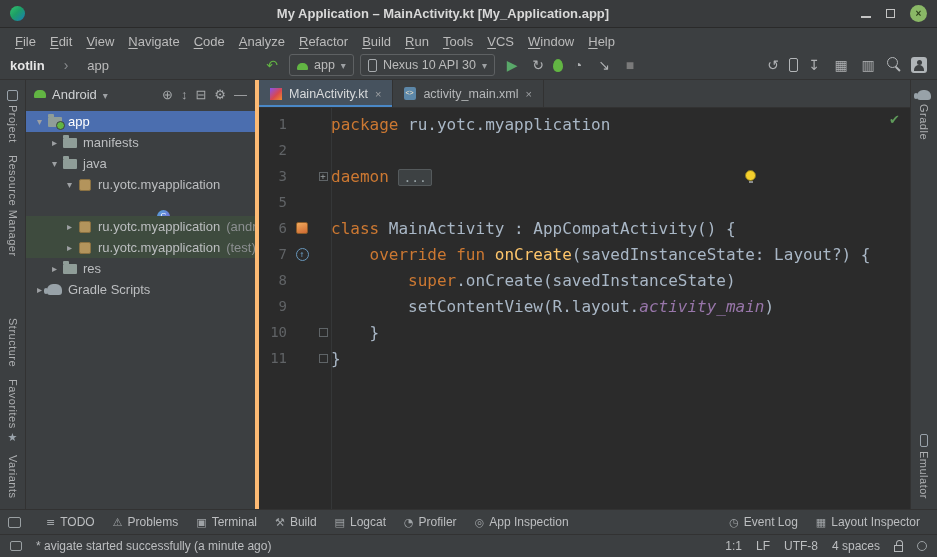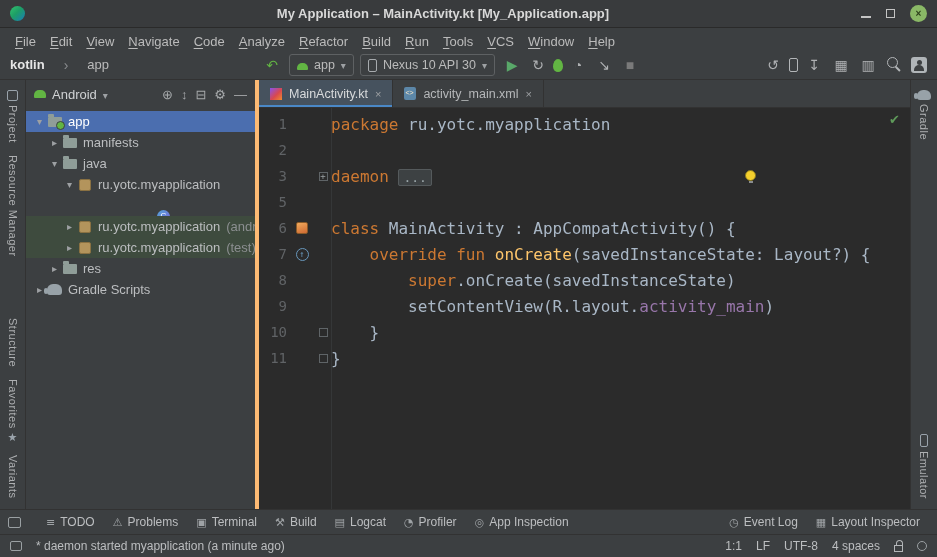--- a/index.html
+++ b/index.html
@@ -23,21 +23,21 @@
   .wc-close::before{content:"×";line-height:1}
 
   
   .menubar{flex:0 0 23px;display:flex;align-items:flex-end;padding:0 8px}
   .menu-item{padding:2px 7px;cursor:pointer;white-space:nowrap}
   .menu-item .mn{text-decoration:underline;text-underline-offset:2px}
 
   
   .toolbar{flex:0 0 29px;display:flex;align-items:center;border-bottom:1px solid #323232;
     padding:0 10px;gap:6px}
-  .breadcrumb{display:flex;align-items:flex-start;gap:19px;width:245px;flex:0 0 245px}
+  .breadcrumb{display:flex;align-items:center;gap:19px;width:245px;flex:0 0 245px}
   .crumb-root{color:#e6e6e6;font-weight:bold;cursor:pointer}
   .crumb-sep{color:#8a8d8f}.crumb-sep::before{content:"›";font-size:14px}
   .crumb-item{cursor:pointer}
   .tb-icon{display:inline-flex;align-items:center;justify-content:center;width:22px;height:22px;
     font-size:14px;cursor:pointer;border-radius:3px;color:#afb1b3;position:relative}
   .combo{display:flex;align-items:center;gap:6px;height:22px;border:1px solid #5e6163;
     border-radius:3px;padding:0 7px;cursor:pointer;background:#3c3f41;white-space:nowrap;font-size:12.5px}
   .dd::before{content:"▾";color:#9da0a3;font-size:10px}
   .combo-android{width:11px;height:7px;background:#62b543;border-radius:5px 5px 1px 1px;margin-top:2px}
   .combo-phone{width:9px;height:13px;border:1px solid #a7abae;border-radius:2px}
@@ -116,21 +116,21 @@
     padding-top:3px;overflow:hidden;cursor:text}
   .editor::before{content:"";position:absolute;left:72px;top:0;bottom:0;width:1px;background:#353738}
   .code-line{height:26px;display:flex;align-items:center;position:relative}
   .ln-num{flex:0 0 30px;text-align:right;color:#606366;font-size:14px;padding-right:2px}
   .ln-gutter{flex:0 0 26px;display:flex;justify-content:center}
   .ln-fold{flex:0 0 16px;display:flex;justify-content:center}
   .ln-code{white-space:pre;color:var(--code-default,#a9b7c6)}
   .seg-plain{color:var(--code-default,#a9b7c6)}
   .seg-kw{color:var(--keyword,#cc7832)}
   .seg-fn{color:var(--function-name,#ffc66b)}
-  .seg-field{color:var(--field-ref,#9876aa);}
+  .seg-field{color:var(--field-ref,#9876aa);font-style:italic}
   .seg-folded{color:#9aa5a8;background:#3d4143;border:1px solid #555a5c;border-radius:2px;
     padding:0 4px;font-size:13px}
   .g-class{width:12px;height:12px;border-radius:2px;border:1px solid #8a5a28;cursor:pointer;
     background:linear-gradient(160deg,#f0a95c,#cf6a32)}
   .g-override{width:13px;height:13px;border-radius:50%;border:1px solid #6897bb;color:#6897bb;
     font-size:9px;line-height:11px;text-align:center;cursor:pointer}
   .fold-box{width:9px;height:9px;border:1px solid #5f6467;background:#2b2b2b;color:#9aa0a3;
     font-size:9px;line-height:7px;text-align:center;cursor:pointer}
   .bulb{position:absolute;left:486px;top:7px;width:11px;height:11px;border-radius:50%;cursor:pointer;
     background:#f4cf2d;border:1px solid #8a7a1e}
@@ -484,21 +484,21 @@
         </div>
         <div class="bb-item">
           <span class="bb-icon">▦</span>
           <span>Layout Inspector</span>
         </div>
       </div>
   </div>
 
   <div class="statusbar">
     <span class="sb-toggle"></span>
-    <span class="sb-msg">* daemon started myapplication (a minute ago)</span>
+    <span class="sb-msg">* avigate started successfully (a minute ago)</span>
     <span class="sb-item">1:1</span>
     <span class="sb-item">LF</span>
     <span class="sb-item">UTF-8</span>
     <span class="sb-item">4 spaces</span>
     <span class="sb-lock"></span>
     <span class="sb-notif"></span>
   </div>
 
 </div>
 

